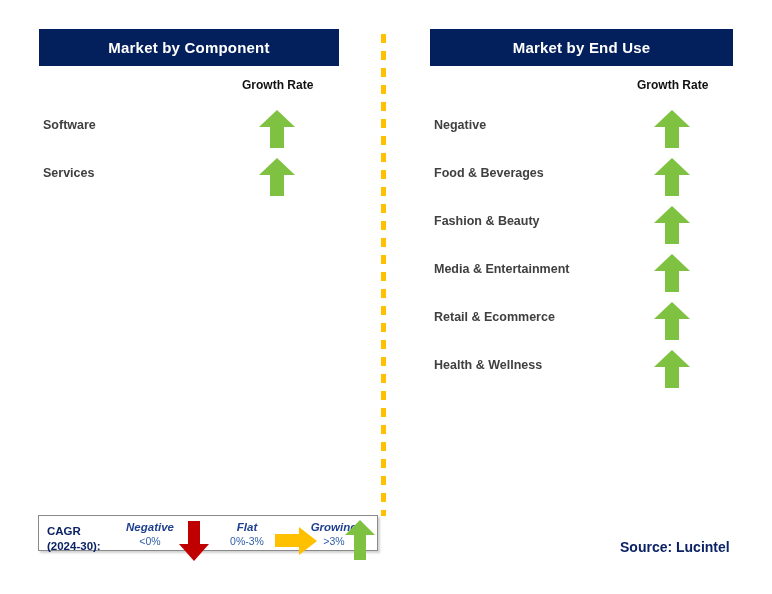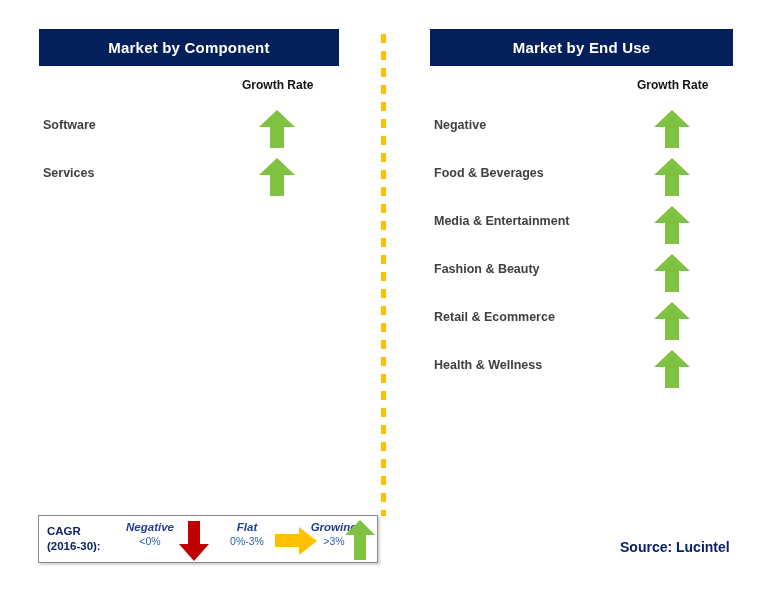--- a/index.html
+++ b/index.html
@@ -167,21 +167,21 @@
     background-size: 5px 17px;
     background-repeat: repeat-y;
   }
 
   
   .legend {
     position: absolute;
     left: 38px;
     top: 515px;
     width: 340px;
-    height: 48px;
+    height: 36px;
     border: 1px solid #8a8a8a;
     background: #ffffff;
     box-shadow: 2px 2px 2px rgba(0,0,0,0.18);
     box-sizing: border-box;
   }
   .legend-inner {
     position: relative;
     width: 100%;
     height: 100%;
   }
@@ -295,31 +295,31 @@
         <div class="row-label">Food &amp; Beverages</div>
         <div class="row-arrow">
           <div class="arrow-up">
               <span class="head"></span>
               <span class="shaft"></span>
             </div>
         </div>
       </div>
 
       <div class="row">
+        <div class="row-label">Fashion &amp; Beauty</div>
+        <div class="row-arrow">
+          <div class="arrow-up">
+              <span class="head"></span>
+              <span class="shaft"></span>
+            </div>
+        </div>
+      </div>
+
+      <div class="row">
         <div class="row-label">Media &amp; Entertainment</div>
-        <div class="row-arrow">
-          <div class="arrow-up">
-              <span class="head"></span>
-              <span class="shaft"></span>
-            </div>
-        </div>
-      </div>
-
-      <div class="row">
-        <div class="row-label">Fashion &amp; Beauty</div>
         <div class="row-arrow">
           <div class="arrow-up">
               <span class="head"></span>
               <span class="shaft"></span>
             </div>
         </div>
       </div>
 
       <div class="row">
         <div class="row-label">Retail &amp; Ecommerce</div>
@@ -344,21 +344,21 @@
 
 
     </div>
   </div>
 
   <div class="legend">
     <div class="legend-inner">
 
       <div class="legend-cagr">
         <div>CAGR</div>
-        <div>(2016-30):</div>
+        <div>(2024-30):</div>
       </div>
 
       <div class="legend-item legend-negative">
         <div class="legend-name">Negative</div>
         <div class="legend-value">&lt;0%</div>
       </div>
 
       <div class="legend-arrow legend-arrow-down">
         <div class="arrow-down">
             <span class="shaft"></span>

